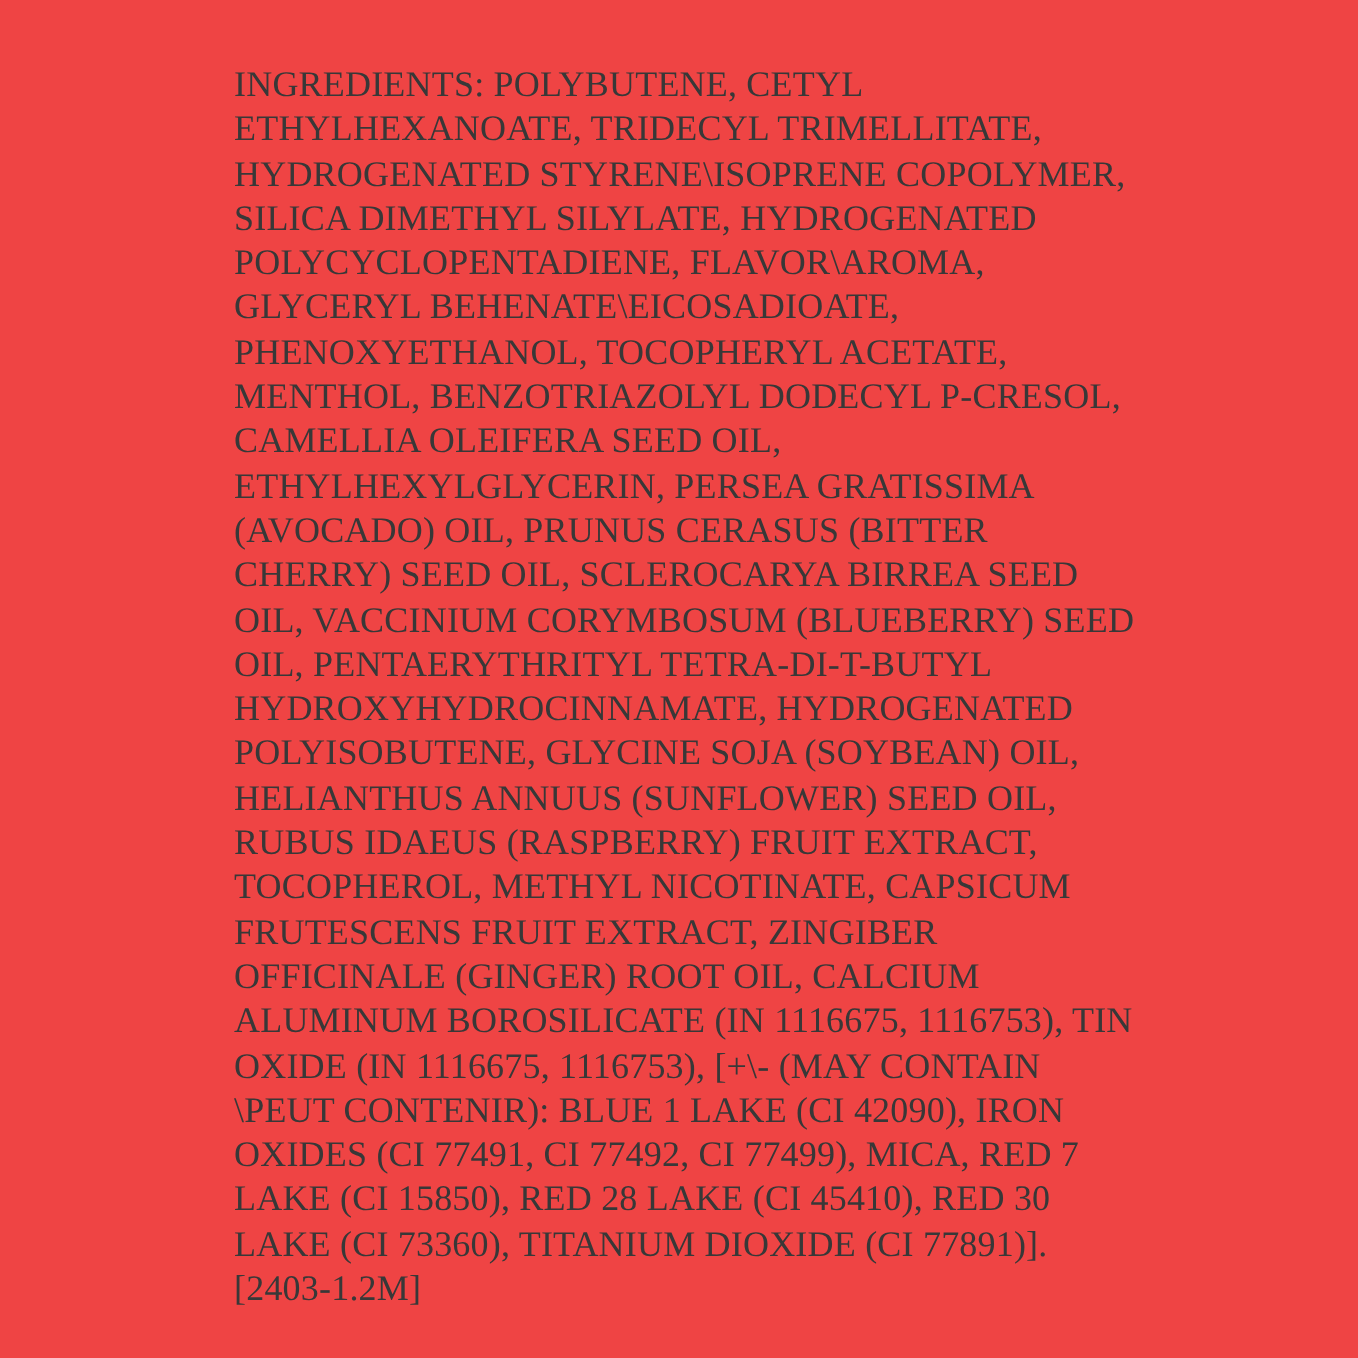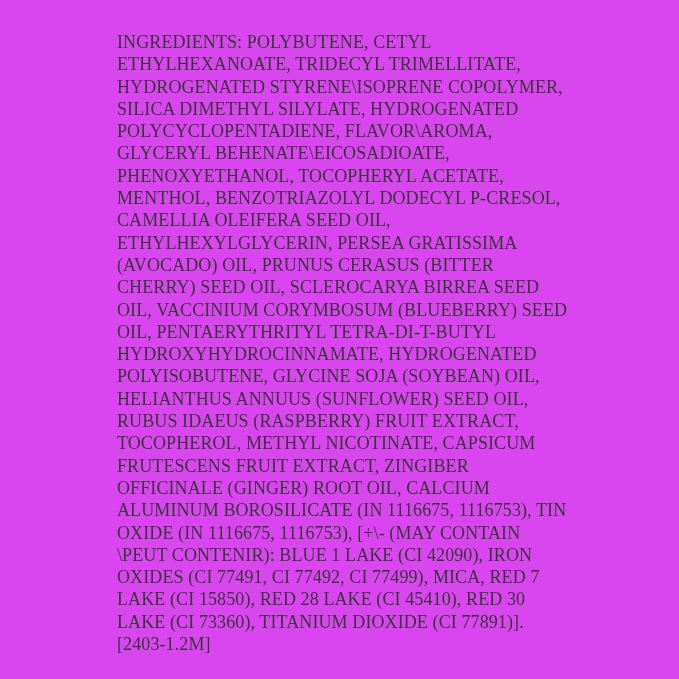--- a/index.html
+++ b/index.html
@@ -13,21 +13,21 @@
     position: relative;
     overflow: hidden;
     font-family: "Liberation Serif", serif;
   }
   .label-canvas {
     position: absolute;
     left: 0;
     top: 0;
     width: 679px;
     height: 679px;
-    background: #d946ef;
+    background: #ef4444;
   }
   .ingredients-text {
     position: absolute;
     left: 117px;
     top: 31px;
     width: 540px;
     font-size: 18px;
     line-height: 22.3px;
     color: #383838;
     white-space: pre-line;

